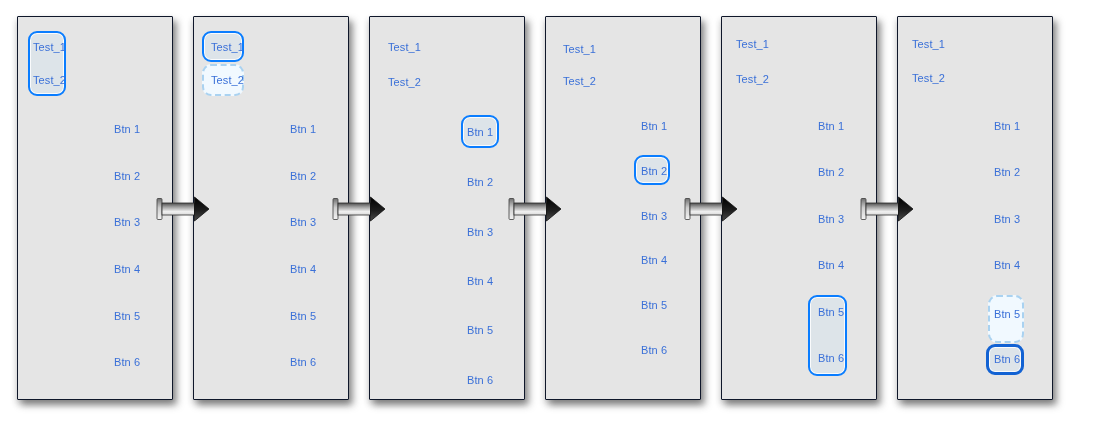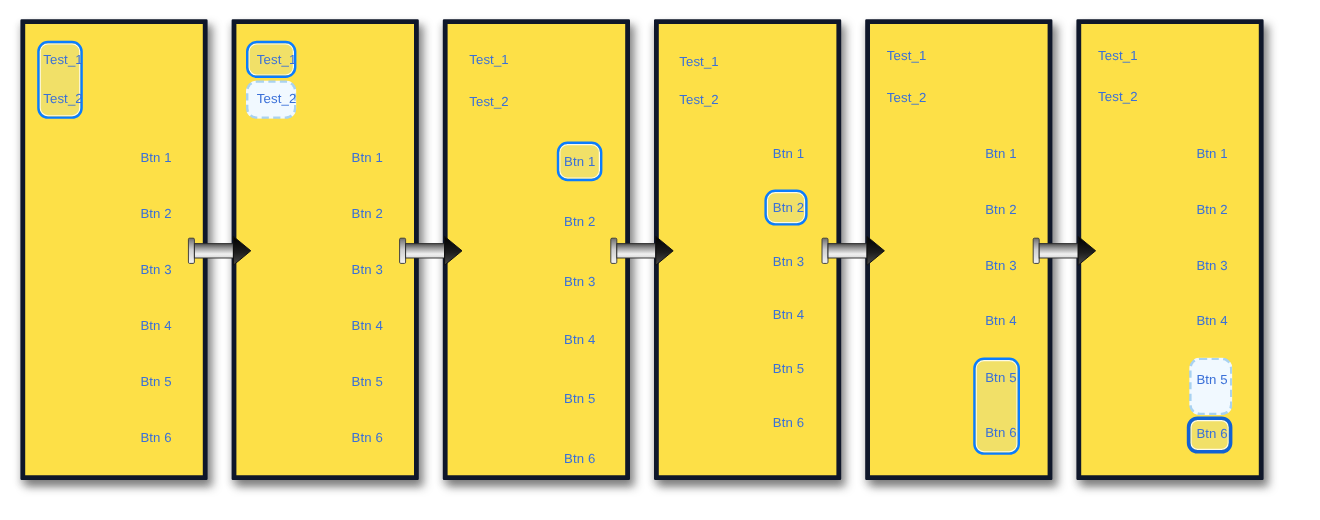--- a/index.html
+++ b/index.html
@@ -7,22 +7,22 @@
     position:relative;
     width:1100px;height:433px;
     background:#ffffff;
     overflow:hidden;
     font-family:"Liberation Sans", sans-serif;
   }
   .panel{
     position:absolute;
     top:16px;
     width:156px;height:384px;
-    background:#fde047;
-    border:4px solid #0f172a;
+    background:#e5e5e5;
+    border:1px solid #0f172a;
     border-radius:1px;
     box-shadow:4px 5px 7px rgba(40,40,40,0.50), -1px 4px 6px rgba(40,40,40,0.18);
     box-sizing:border-box;
   }
   .lbl{
     position:absolute;
     font-size:11px;
     line-height:12px;
     color:#3a70d8;
     white-space:nowrap;

